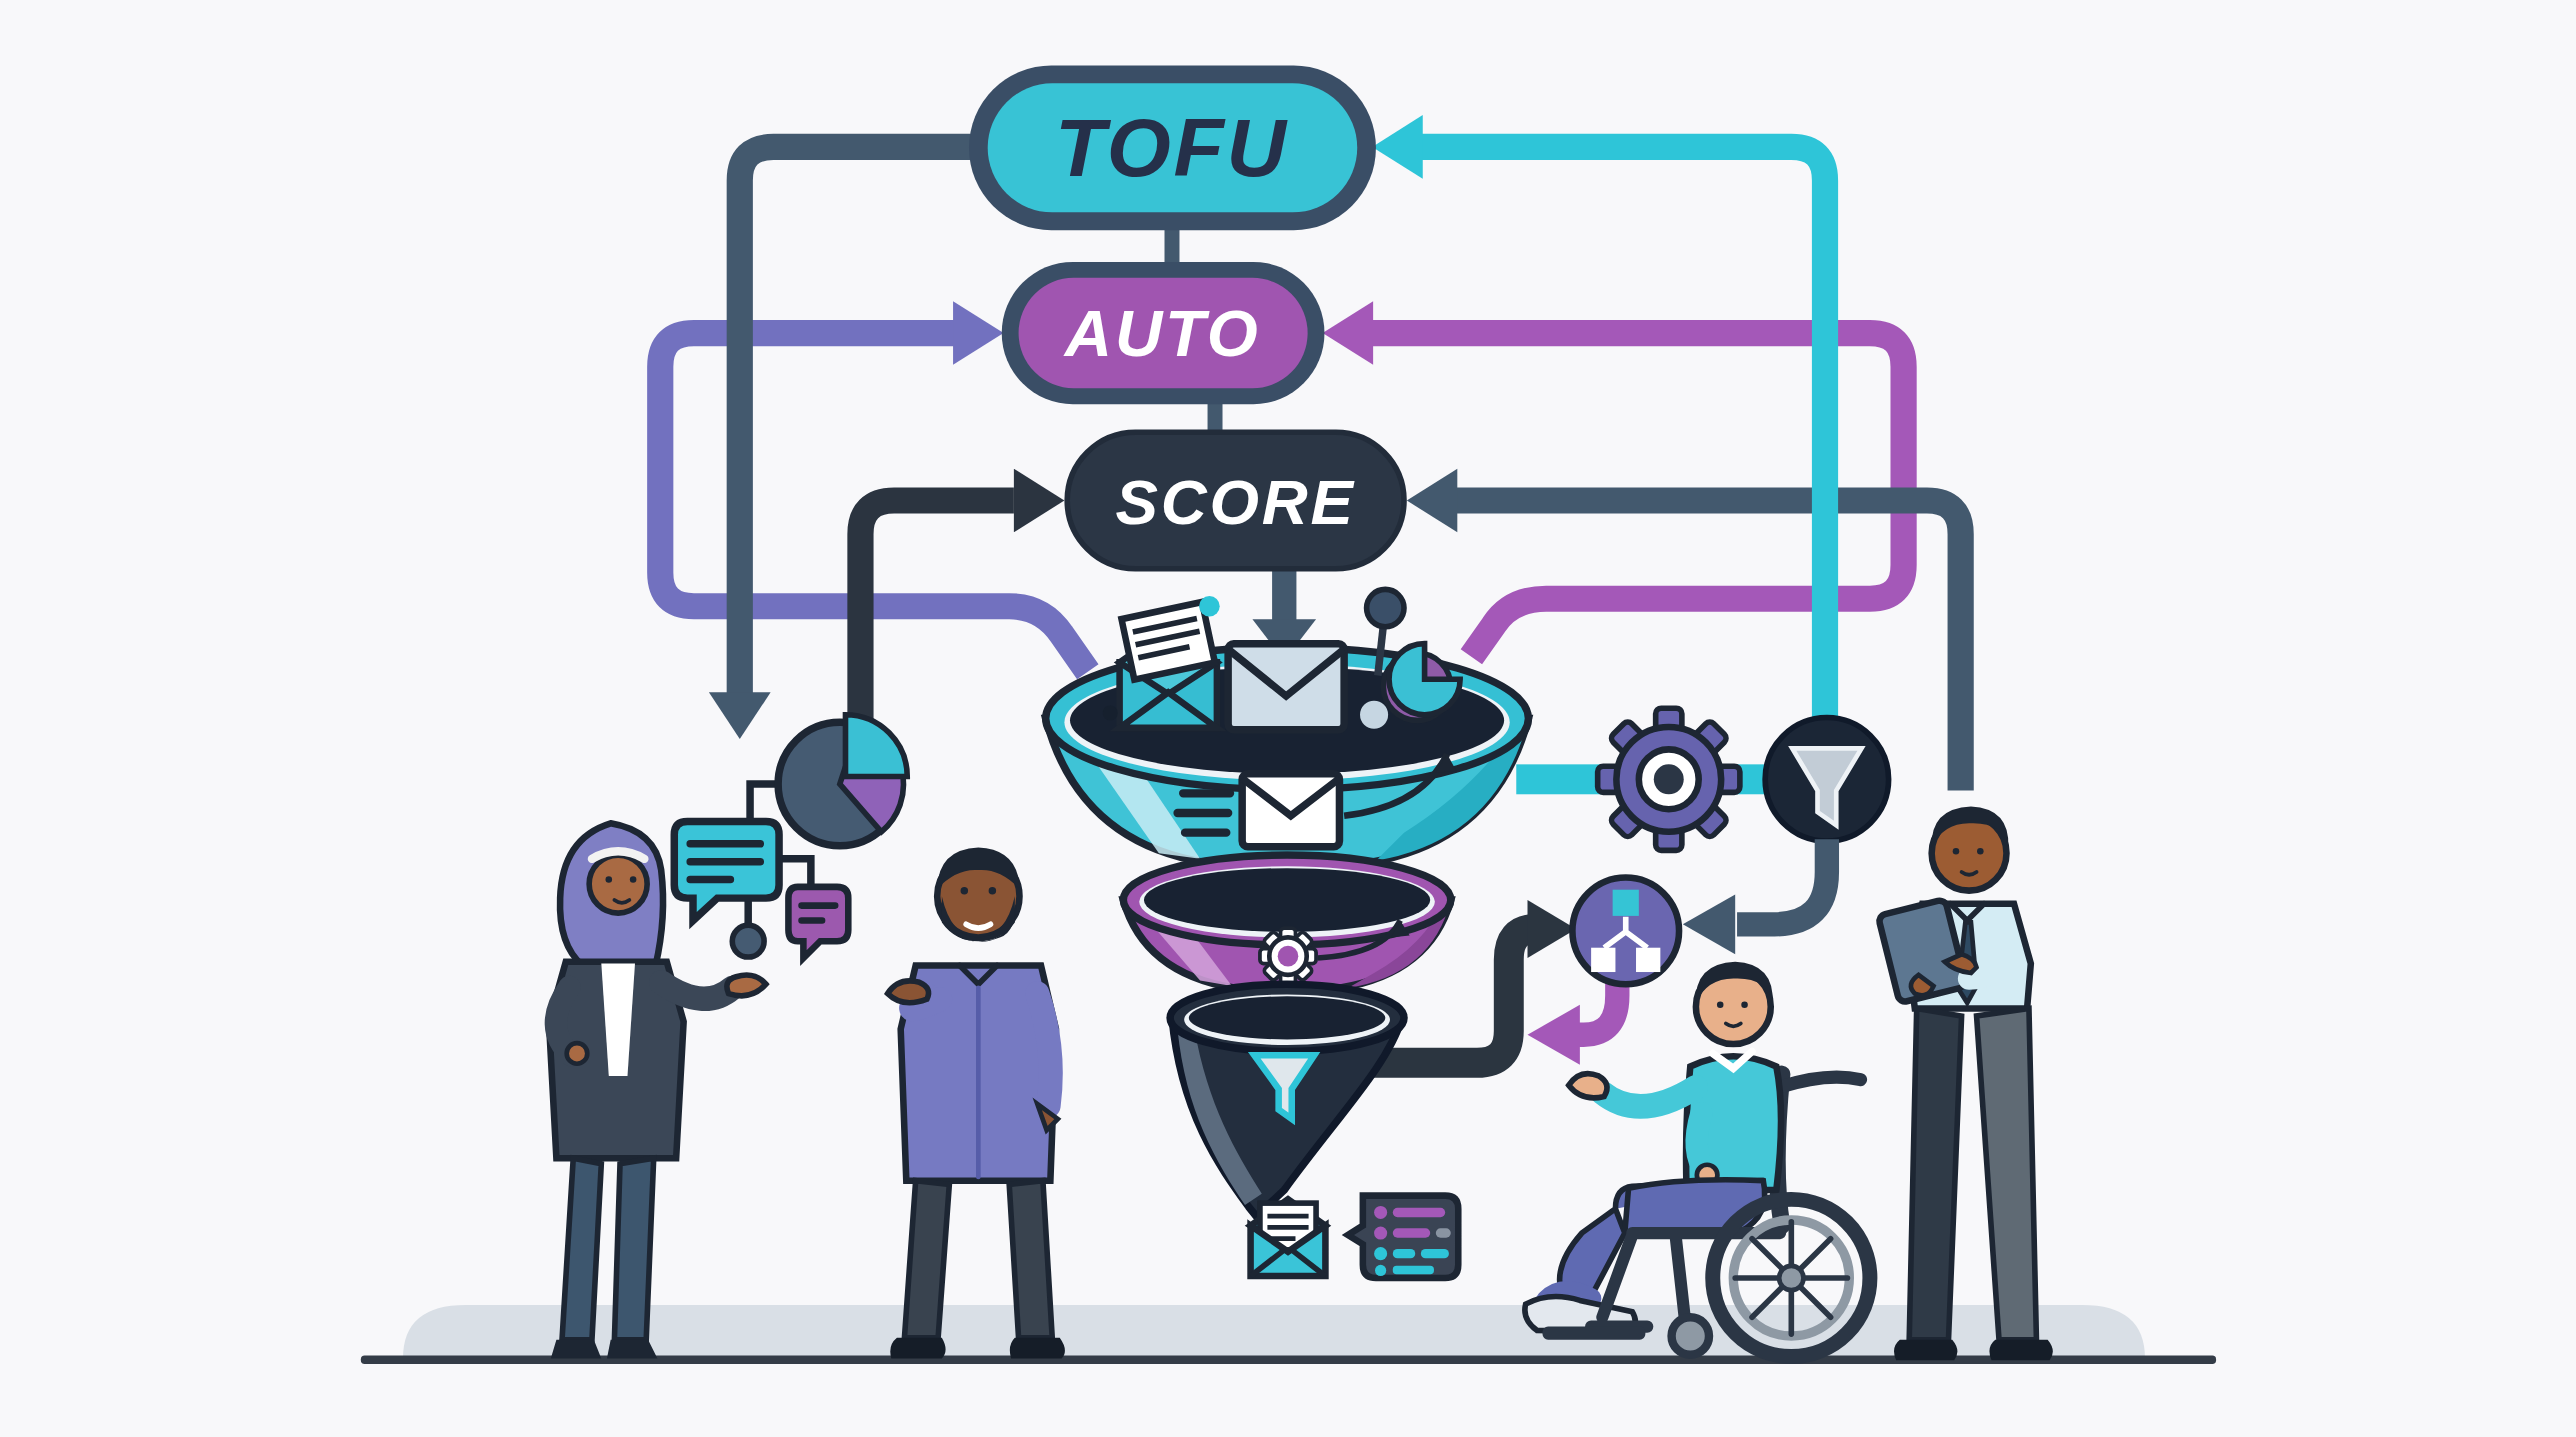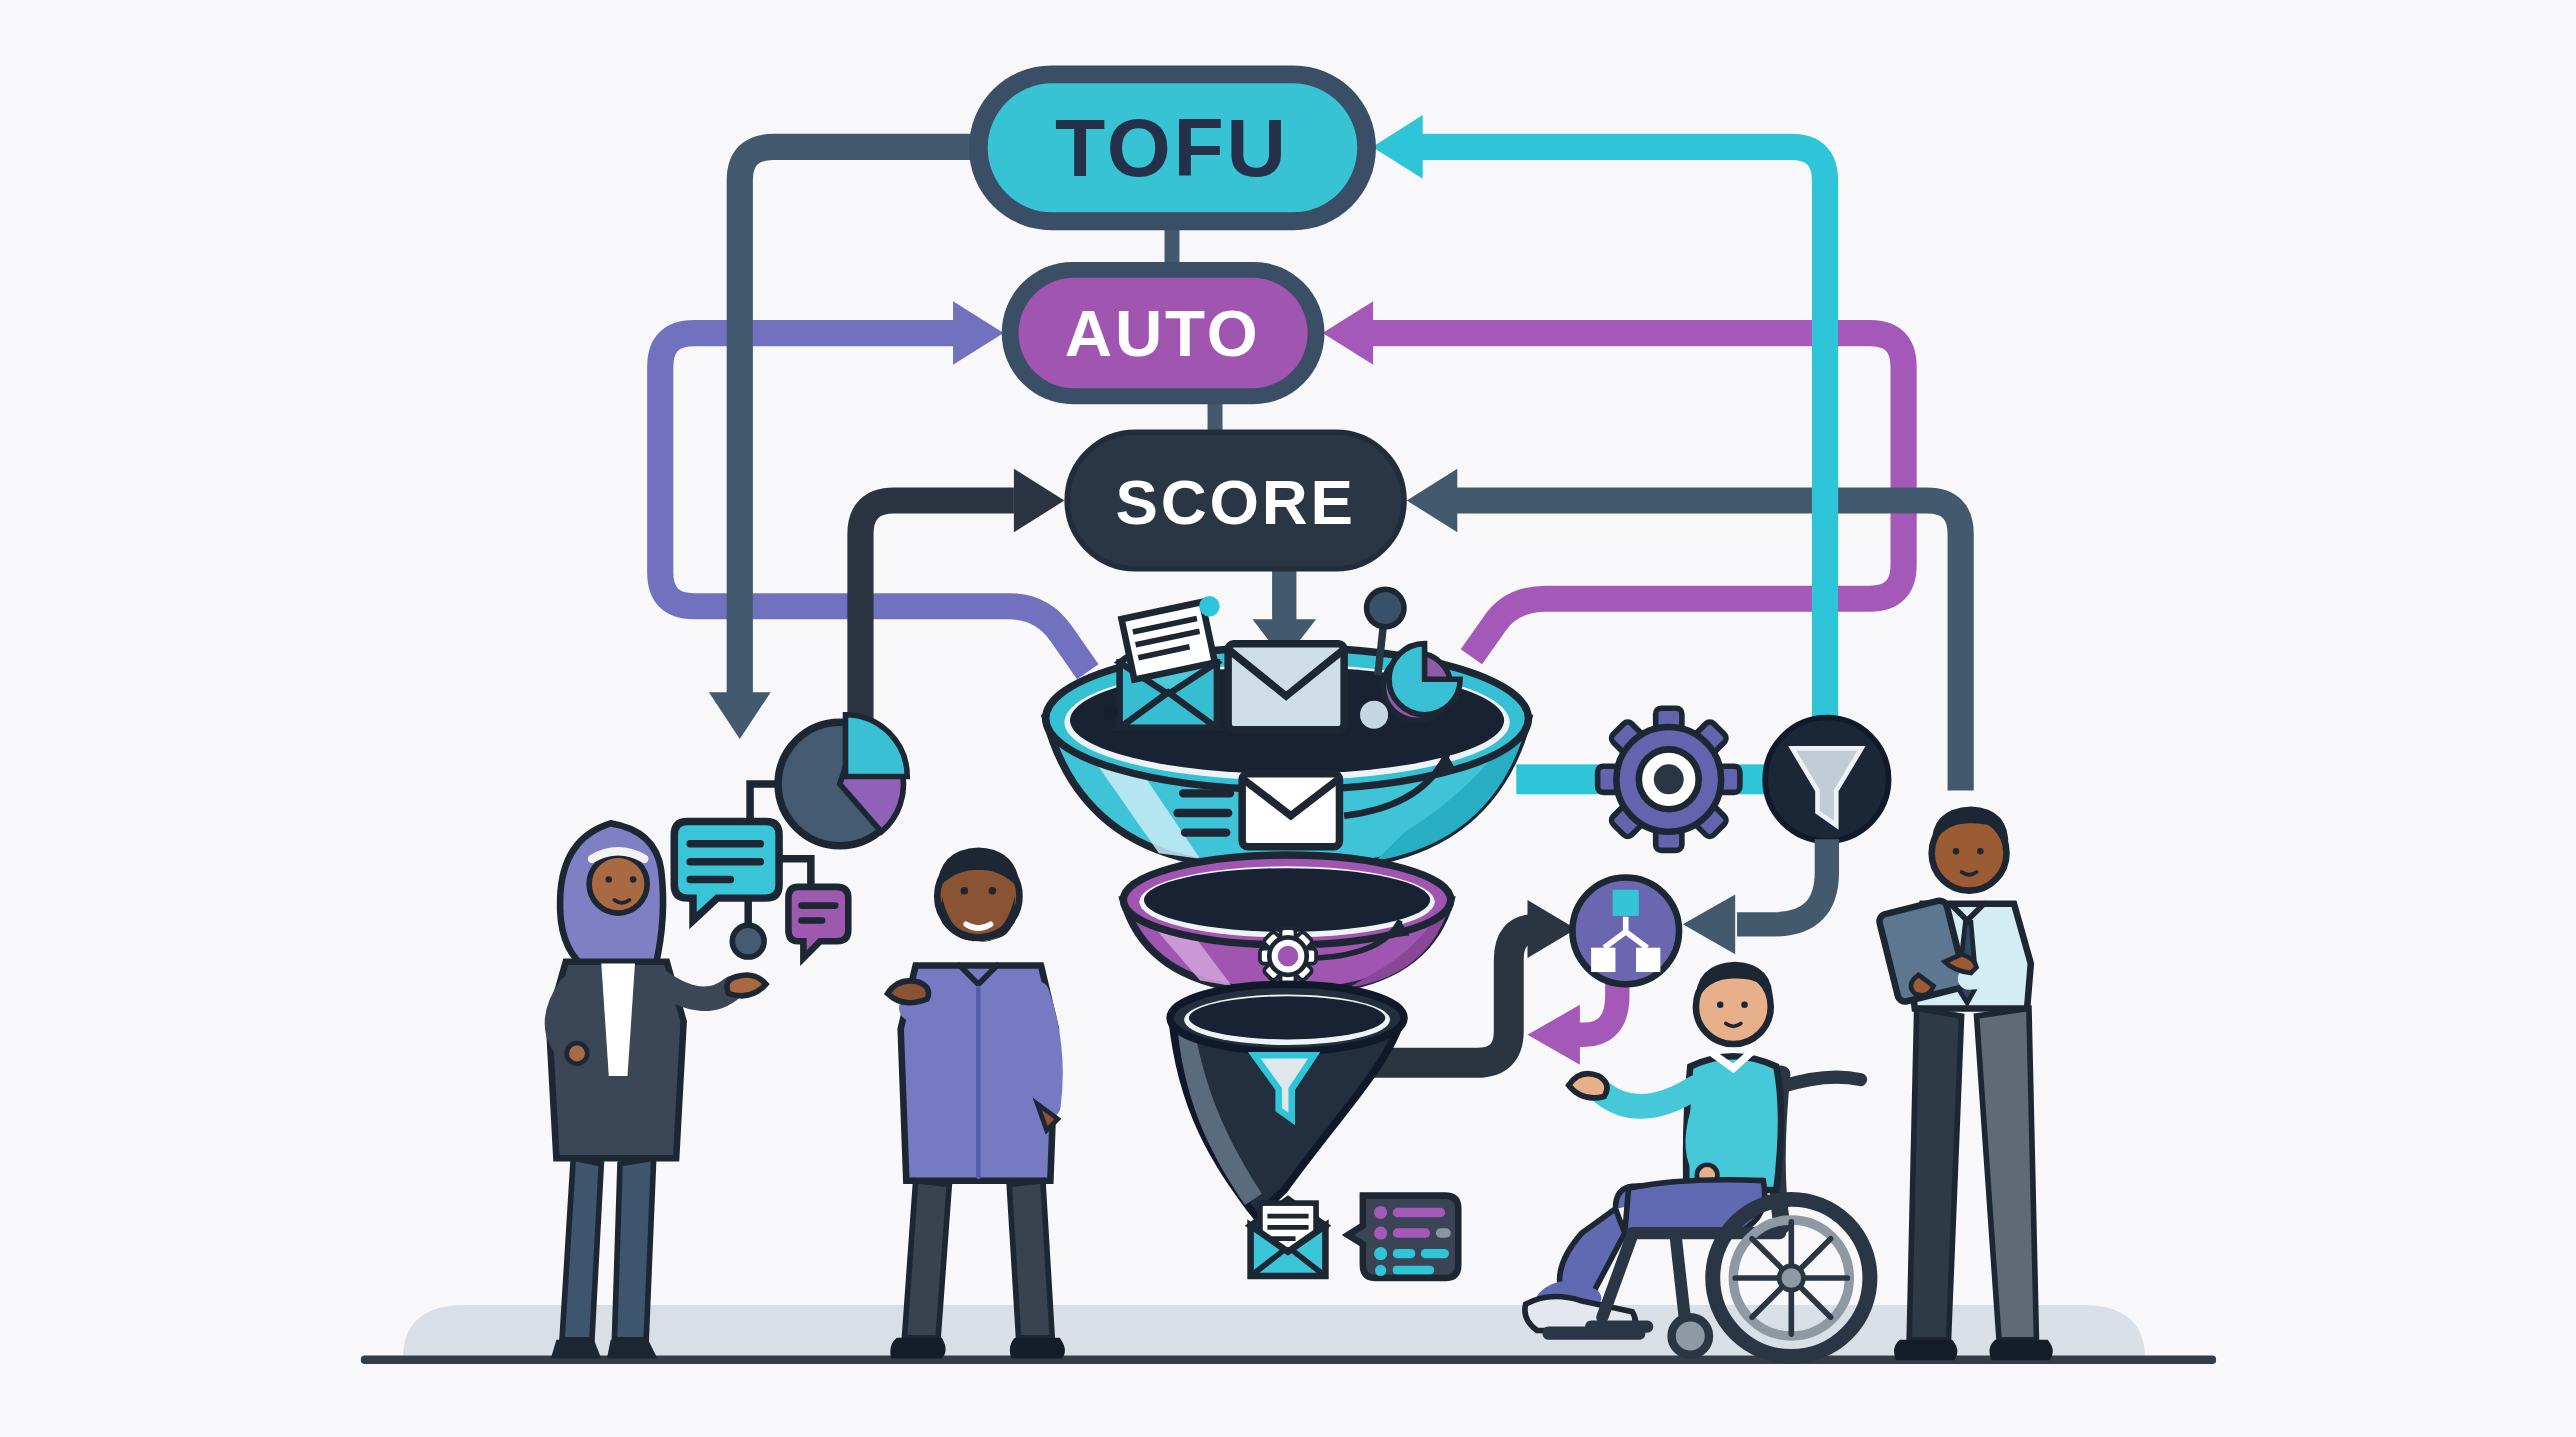--- a/index.html
+++ b/index.html
@@ -8,21 +8,21 @@
     --slate-dark:#2b3440;
     --navy:#1d2633;
     --teal:#2ec5d8;
     --teal-deep:#35b7cc;
     --indigo:#7271bf;
     --purple:#a055b0;
     --purple-line:#a458b8;
     --floor:#d9dfe6;
   }
   html,body{margin:0;padding:0;background:#fff;}
-  .stage-wrap{width:100vw;height:100vh;display:flex;align-items:center;background:var(--bg);}
+  .stage-wrap{width:100vw;height:100vh;display:flex;align-items:center;background:var(--bg);font-style:italic;}
   svg{display:block;width:100%;height:auto;max-height:100vh;background:var(--bg);}
   .pill-text{font-family:"Liberation Sans",sans-serif;font-weight:700;letter-spacing:3px;}
 </style>
 </head>
 <body>
 
 <div class="stage-wrap">
 <svg viewBox="0 0 2752 1536" xmlns="http://www.w3.org/2000/svg">
 
   <rect x="0" y="0" width="2752" height="1536" fill="#f8f8fa"></rect>

